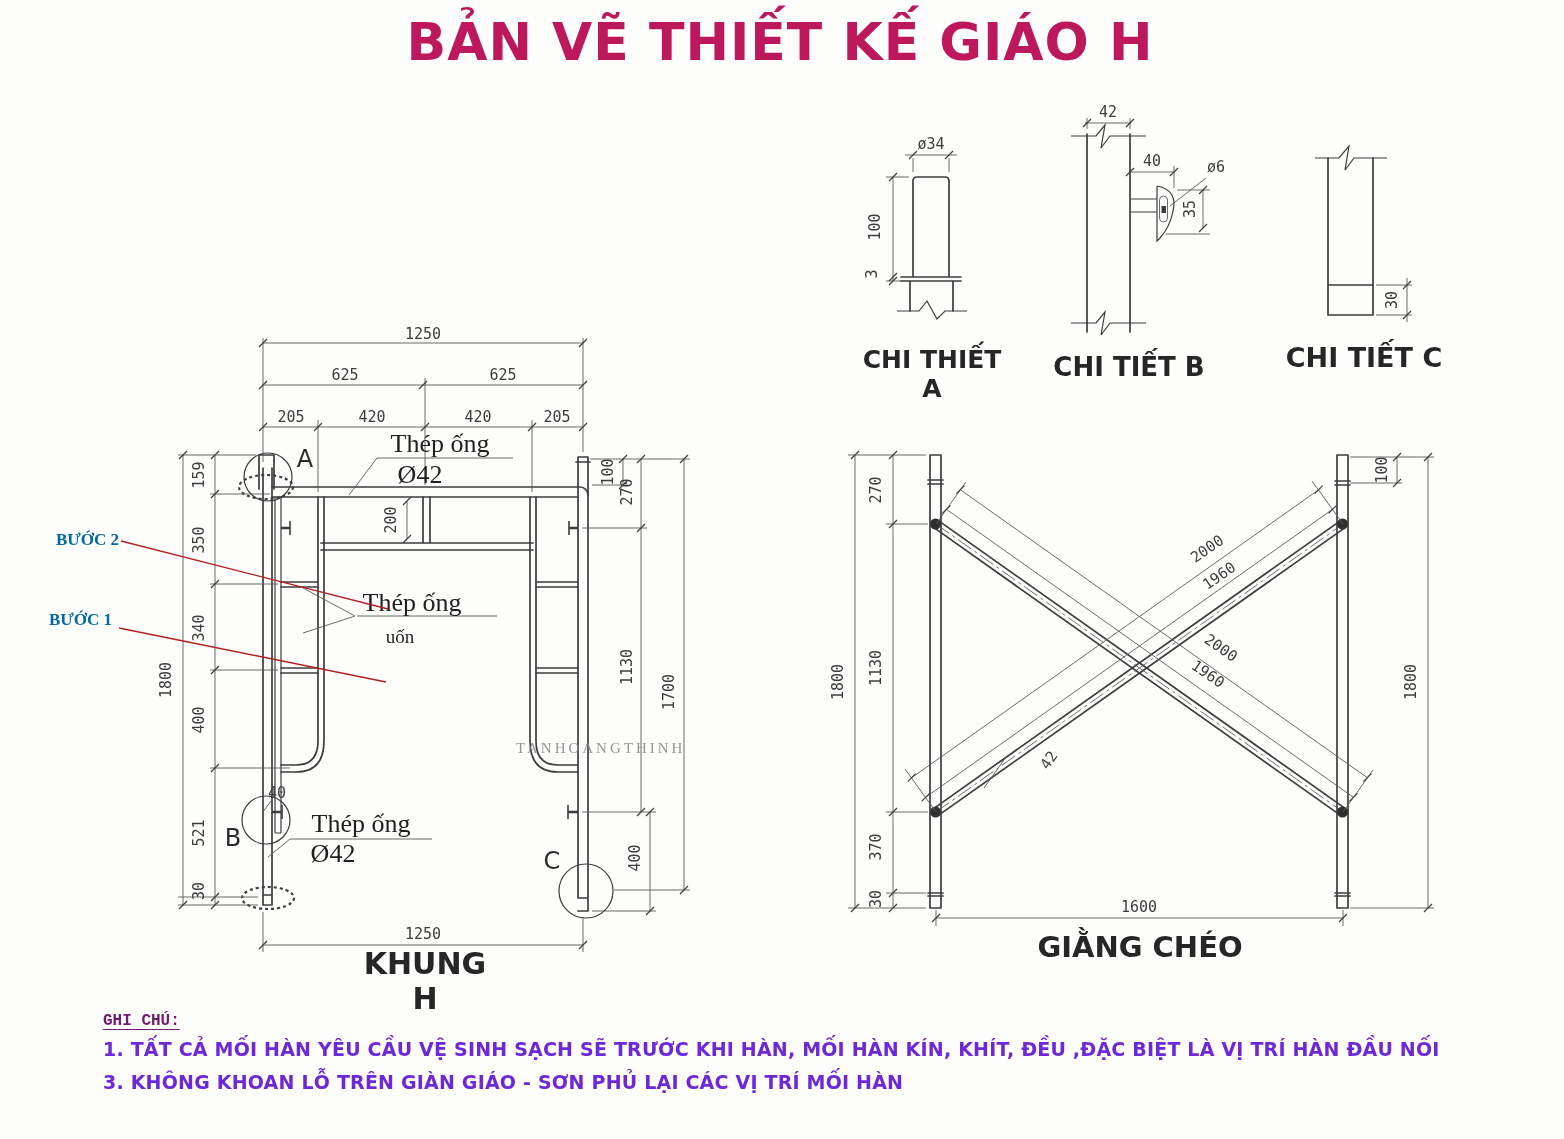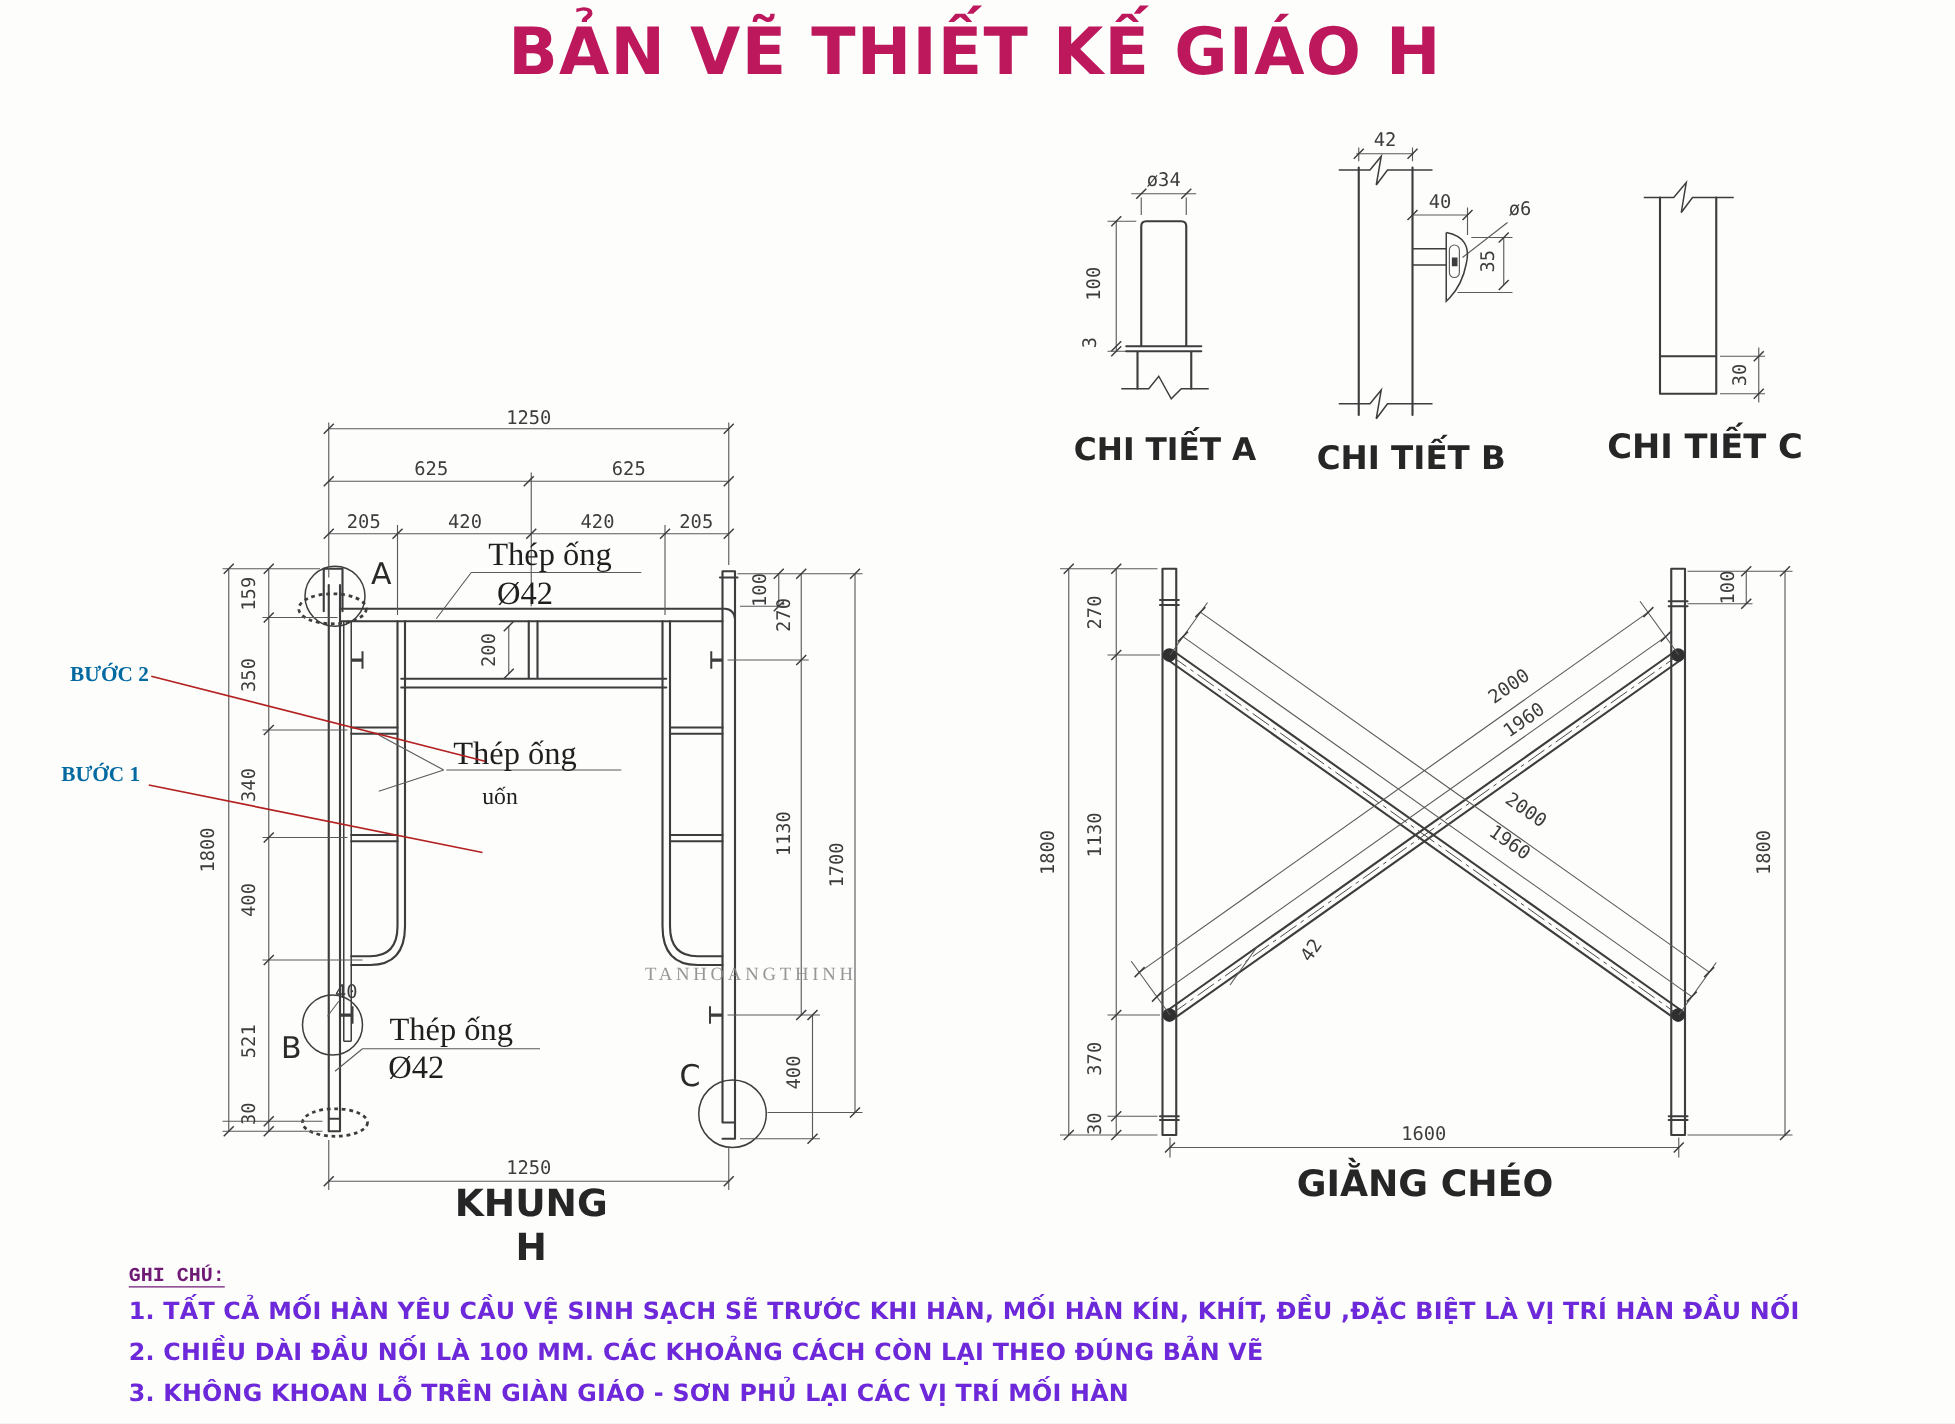--- a/index.html
+++ b/index.html
@@ -206,31 +206,30 @@
     <text class="dim" x="1416" y="682" transform="rotate(-90 1416 682)">1800</text>
 
     <path class="thin" d="M936,910 V926 M1343,910 V926 M936,918 H1343"></path>
     <path class="tick" d="M932,922 l8,-8 M1339,922 l8,-8"></path>
     <text class="dim" x="1139" y="912">1600</text>
   </g>
 </svg>
 
 <div class="ovl title">BẢN VẼ THIẾT KẾ GIÁO H</div>
 
-<div class="ovl seclabel" style="left:852px;top:345px;width:160px;font-size:25px;">CHI TIẾT A</div>
+<div class="ovl seclabel" style="left:852px;top:345px;width:160px;font-size:25px;">CHI THIẾT A</div>
 <div class="ovl seclabel" style="left:1038px;top:352px;width:182px;font-size:26px;">CHI TIẾT B</div>
 <div class="ovl seclabel" style="left:1276px;top:342px;width:176px;font-size:27px;">CHI TIẾT C</div>
 <div class="ovl seclabel" style="left:350px;top:946px;width:150px;font-size:30px;">KHUNG H</div>
 <div class="ovl seclabel" style="left:1035px;top:930px;width:210px;font-size:29px;">GIẰNG CHÉO</div>
 
 <div class="ovl step" style="left:56px;top:530px;">BƯỚC 2</div>
 <div class="ovl step" style="left:49px;top:610px;">BƯỚC 1</div>
 
-<div class="ovl watermark" style="left:516px;top:772px;">TANHOANGTHINH</div>
+<div class="ovl watermark" style="left:516px;top:740px;">TANHOANGTHINH</div>
 
 <div class="ovl notes">
   <div class="head">GHI CHÚ:</div>
   <div class="item">1. TẤT CẢ MỐI HÀN YÊU CẦU VỆ SINH SẠCH SẼ TRƯỚC KHI HÀN, MỐI HÀN KÍN, KHÍT, ĐỀU ,ĐẶC BIỆT LÀ VỊ TRÍ HÀN ĐẦU NỐI</div>
-  <div class="item">2. CHIỀU DÀI ĐẦU NỐI LÀ 100 MM. CÁC KHOẢNG CÁCH CÒN LẠI THEO ĐÚNG BẢN VẼ</div>
   <div class="item">3. KHÔNG KHOAN LỖ TRÊN GIÀN GIÁO - SƠN PHỦ LẠI CÁC VỊ TRÍ MỐI HÀN</div>
 </div>
 
 </div>
 
 </body></html>

